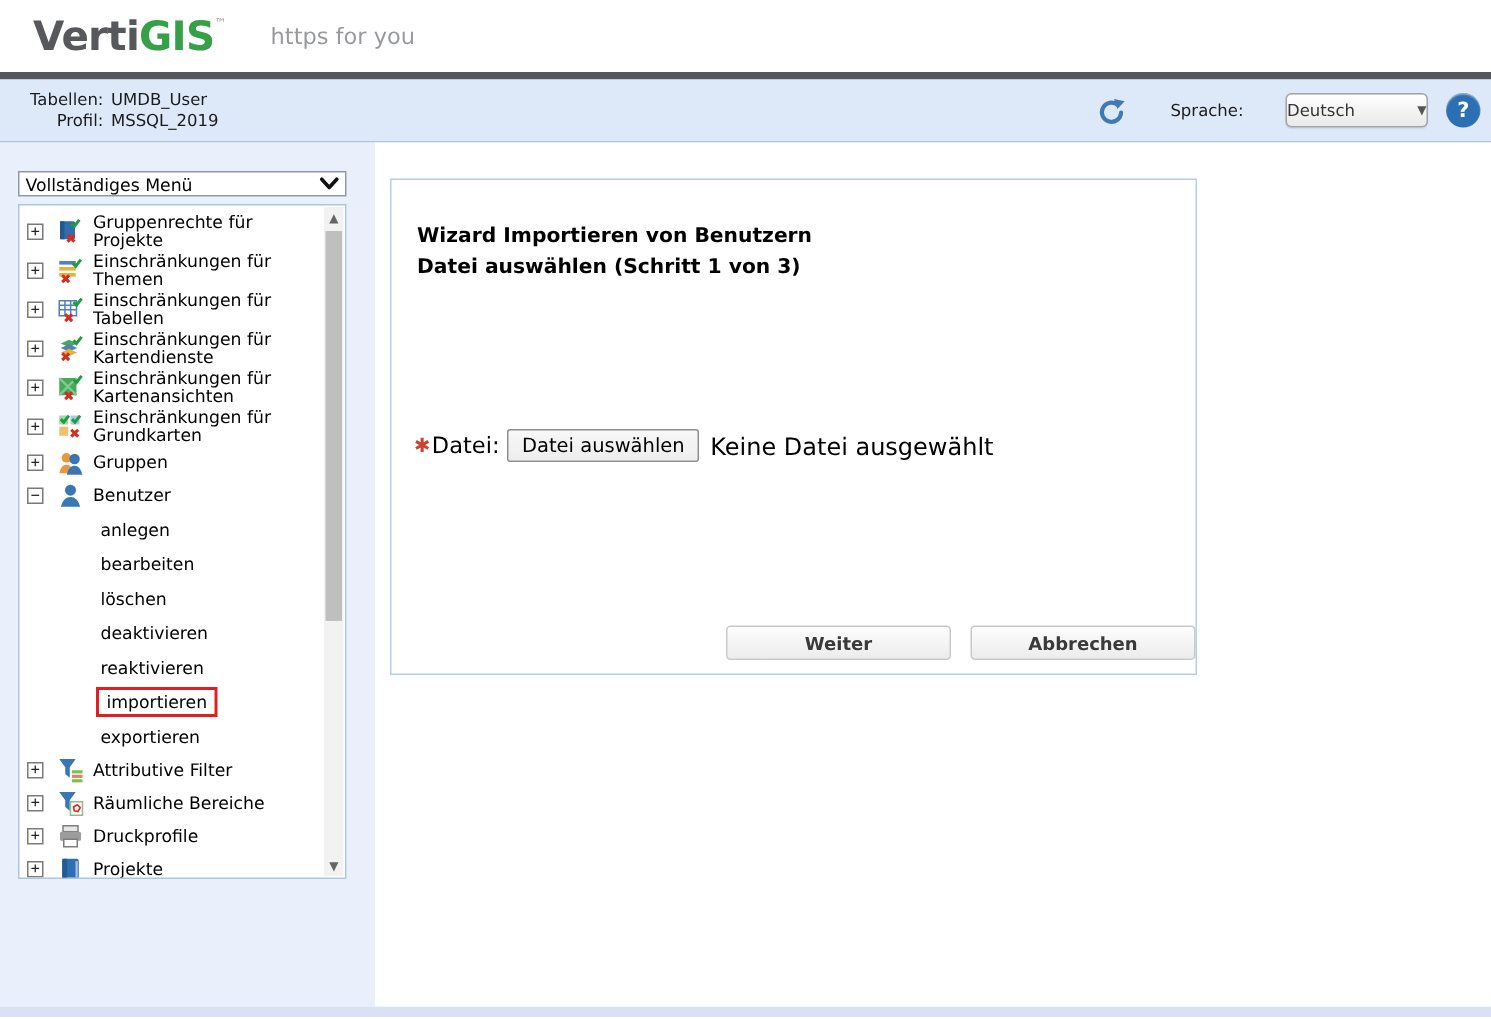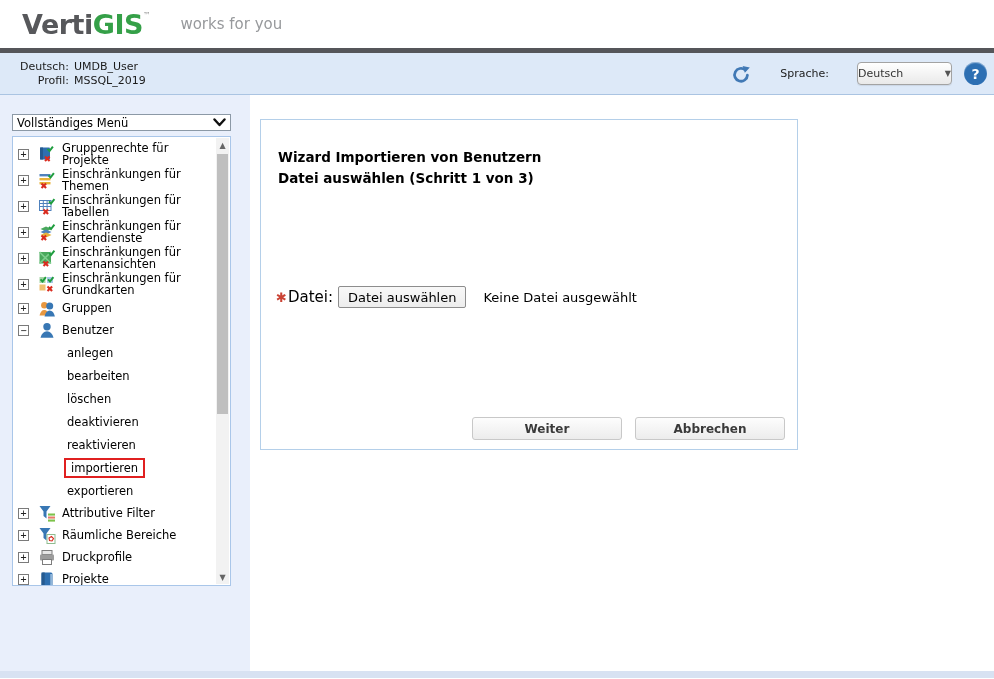--- a/index.html
+++ b/index.html
@@ -64,40 +64,40 @@
 
   
   .wizard-panel { position:absolute; left:10px; top:24px; width:538px; height:331px;
     background:#fff; border:1px solid #b4cfe9; }
   .wizard-title { padding:27px 0 0 17px; font-size:13.5px; font-weight:700; color:#000; line-height:21px; }
   .file-row { position:absolute; left:15px; top:166px; display:flex; align-items:center; }
   .req-mark { color:#cb4335; font-size:13px; margin-right:1px; }
   .file-label { font-size:15px; color:#000; margin-right:5px; }
   .file-btn { font-size:13px; color:#000; height:22px; padding:0 9px; background:linear-gradient(#f8f8f8,#ededed);
     border:1px solid #8d8d8d; border-radius:2px; cursor:pointer; font-family:inherit; }
-  .file-status { font-size:13px; color:#000; margin-left:17px; }
-  .actions { position:absolute; right:12px; bottom:9px; display:flex; gap:13px; }
+  .file-status { font-size:16px; color:#000; margin-left:7px; }
+  .actions { position:absolute; right:0; bottom:9px; display:flex; gap:13px; }
   .act-btn { width:150px; height:23px; border:1px solid #c8c8c8; border-radius:3px;
     background:linear-gradient(#fdfdfd,#ececec); font-size:12px; font-weight:600; color:#3a3a3a;
     cursor:pointer; font-family:inherit; }
 </style>
 </head>
 <body>
 
 <div class="page">
 
   <div class="header">
     <div class="logo"><span>Verti</span><span class="gis">GIS</span><span class="tm">™</span></div>
-    <div class="tagline">works for you</div>
+    <div class="tagline">https for you</div>
   </div>
   <div class="darkbar"></div>
 
   <div class="userbar">
     <div class="ub-left">
-      <span class="lbl">Deutsch:</span>
+      <span class="lbl">Tabellen:</span>
       <span>UMDB_User</span>
       <span class="lbl">Profil:</span>
       <span>MSSQL_2019</span>
     </div>
     <div class="ub-right">
       <span class="refresh-btn">
         <svg width="22" height="22" viewBox="0 0 24 24">
           <path d="M16.6 7.6 A 7 7 0 1 0 19 13.2" fill="none" stroke="#4179b5" stroke-width="3" stroke-linecap="round"></path>
           <polygon points="13.8,3.2 21.6,4.9 16.2,10.5" fill="#4179b5"></polygon>
         </svg>

